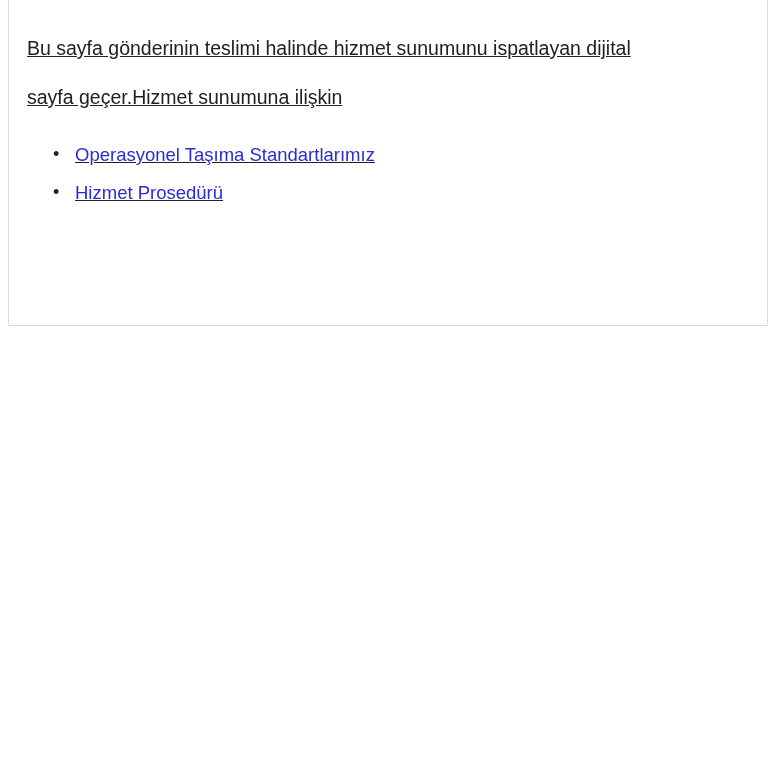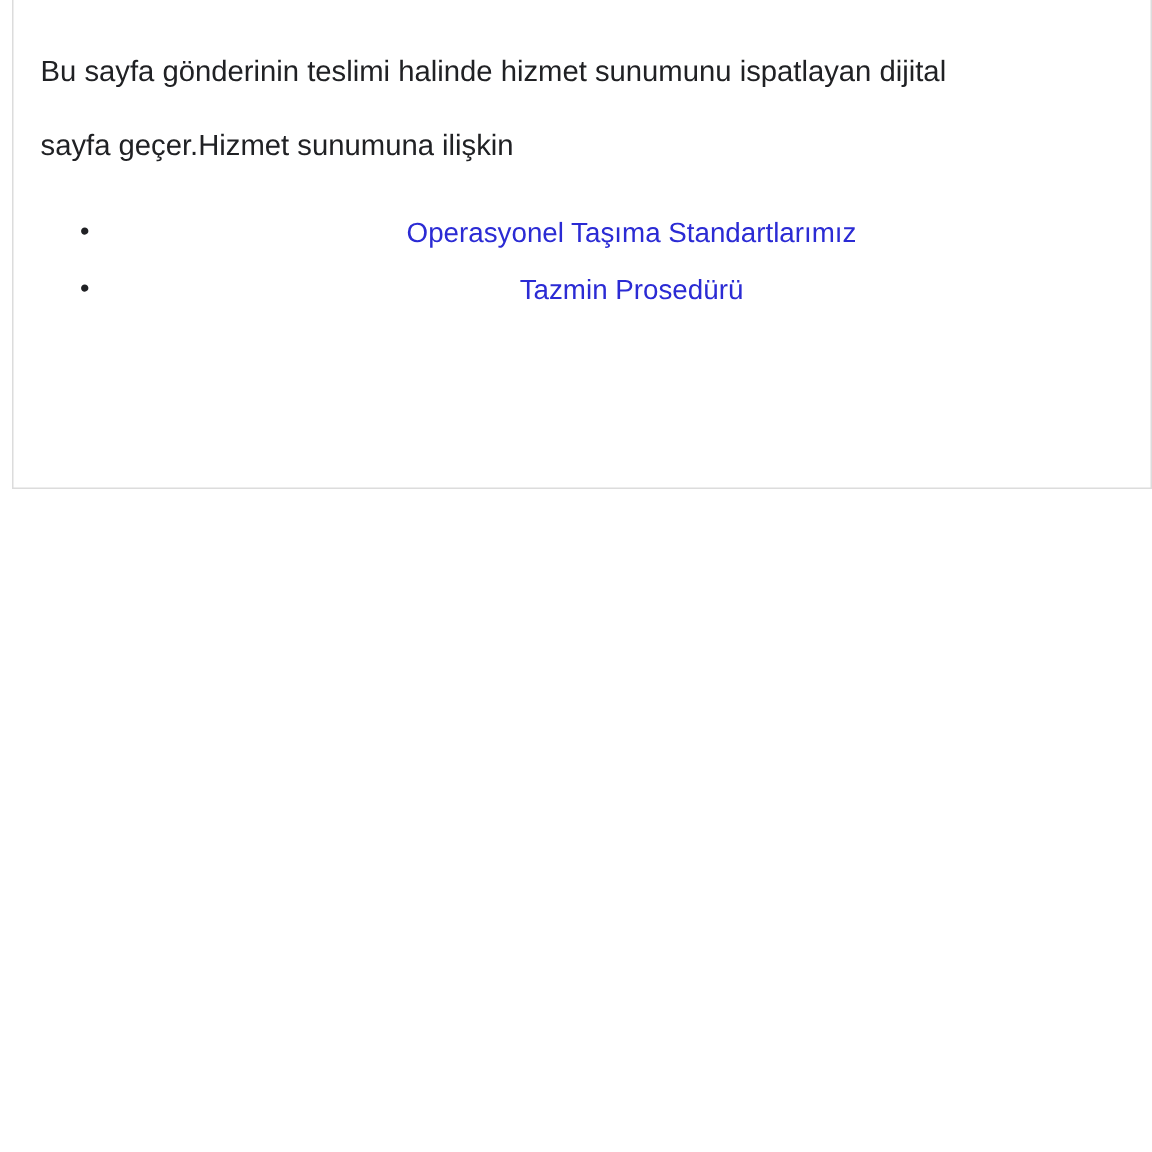--- a/index.html
+++ b/index.html
@@ -25,20 +25,21 @@
     left: 8px;
     top: 0;
     width: 760px;
     border-left: 1px solid #dcdcdc;
     border-right: 1px solid #dcdcdc;
     border-bottom: 1px solid #dcdcdc;
     box-sizing: border-box;
     background: #ffffff;
     padding: 18px 0 22px 0;
     height: 326px;
+    text-decoration: underline;
   }
   .para {
     font-size: 19.5px;
     line-height: 49px;
     color: #202124;
     padding: 0 18px;
     white-space: nowrap;
     overflow: hidden;
   }
   .para.first {
@@ -48,21 +49,20 @@
     margin: 14px 0 0 0;
     padding: 0 0 0 38px;
     list-style: none;
   }
   .link-item {
     position: relative;
     font-size: 18.5px;
     line-height: 37.5px;
     padding-left: 28px;
     color: #1a0dab;
-    text-align: center;
   }
   .link-item .bullet {
     position: absolute;
     left: 6px;
     top: 0;
     width: 7px;
     height: 37.5px;
     line-height: 37.5px;
     color: #202124;
     font-size: 18px;
@@ -97,21 +97,21 @@
     <div class="para">sayfa geçer.Hizmet sunumuna ilişkin</div>
 
 
     <ul class="link-list">
       <li class="link-item">
         <span class="bullet"></span>
         <a class="doc-link">Operasyonel Taşıma Standartlarımız</a>
       </li>
       <li class="link-item">
         <span class="bullet"></span>
-        <a class="doc-link">Tazmin Prosedürü</a>
+        <a class="doc-link">Hizmet Prosedürü</a>
       </li>
     </ul>
 
   </div>
 
   <div class="below-blank"></div>
 
 </div>
 
 </body></html>

